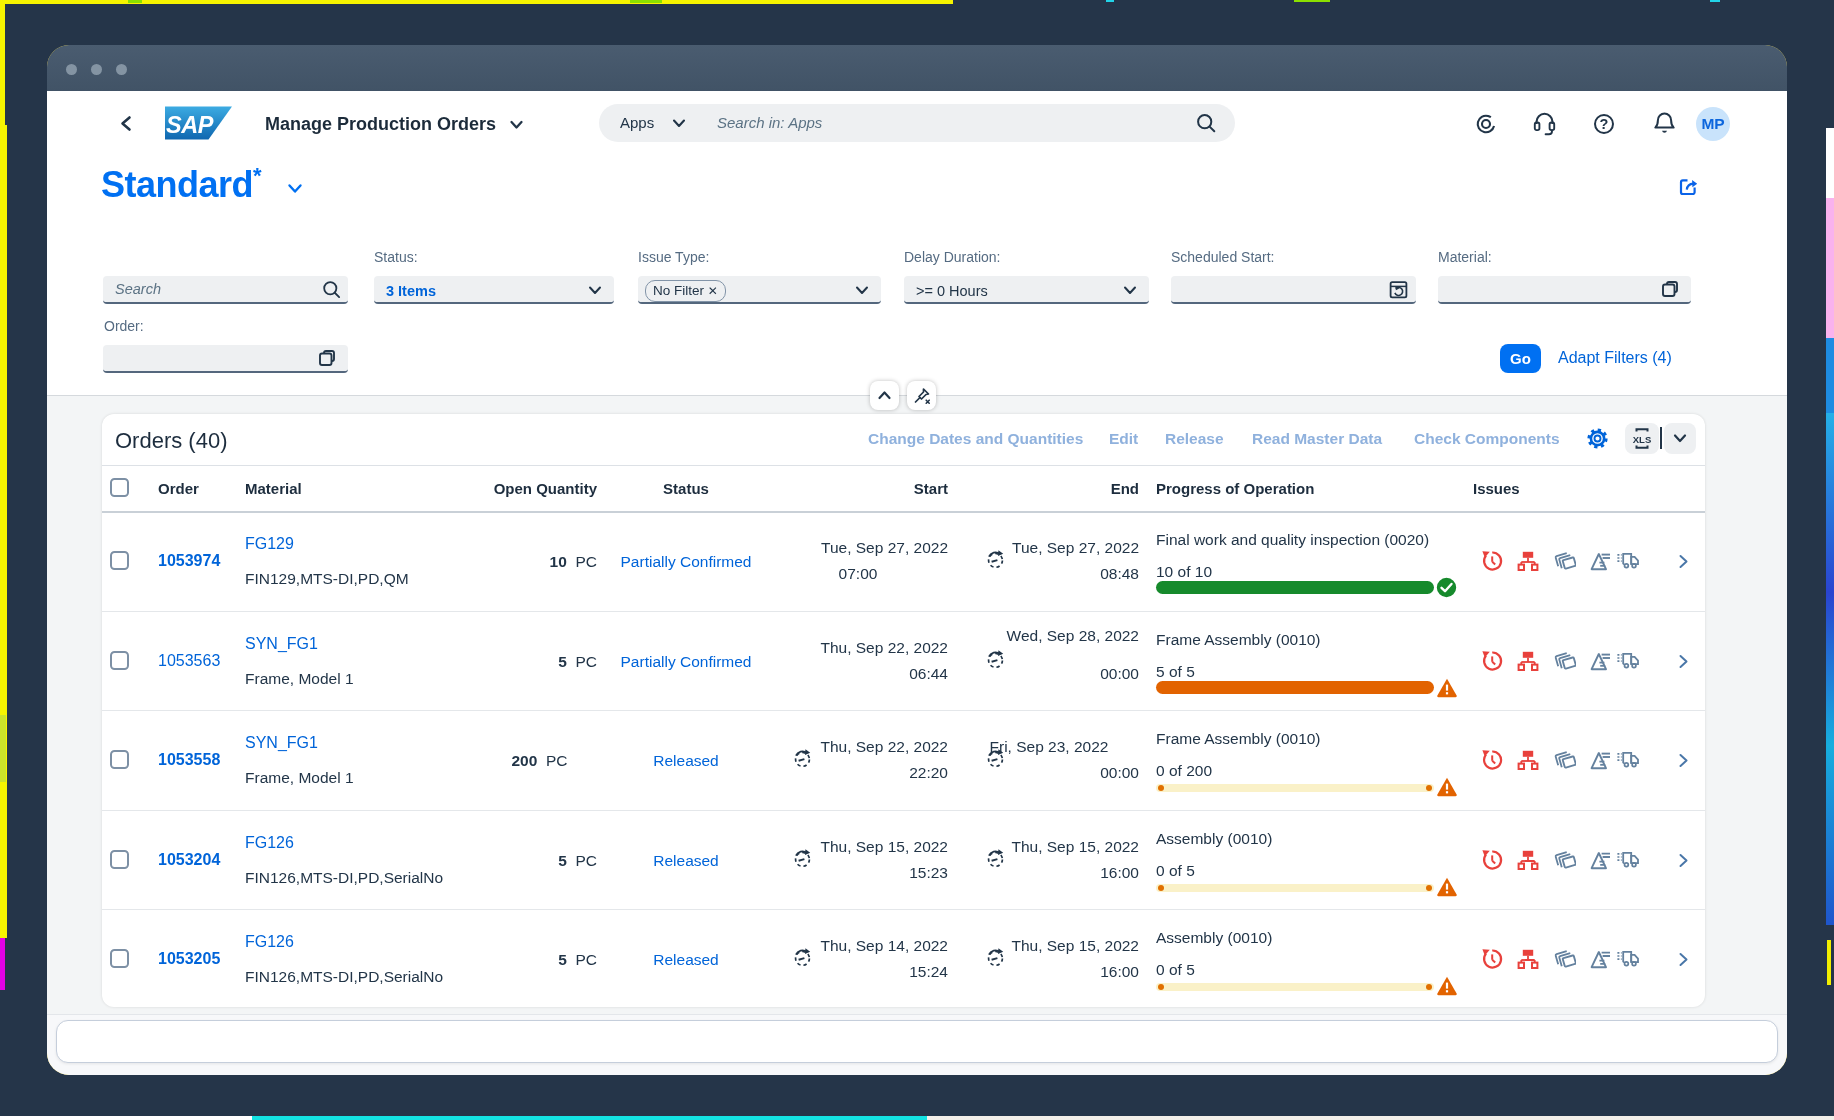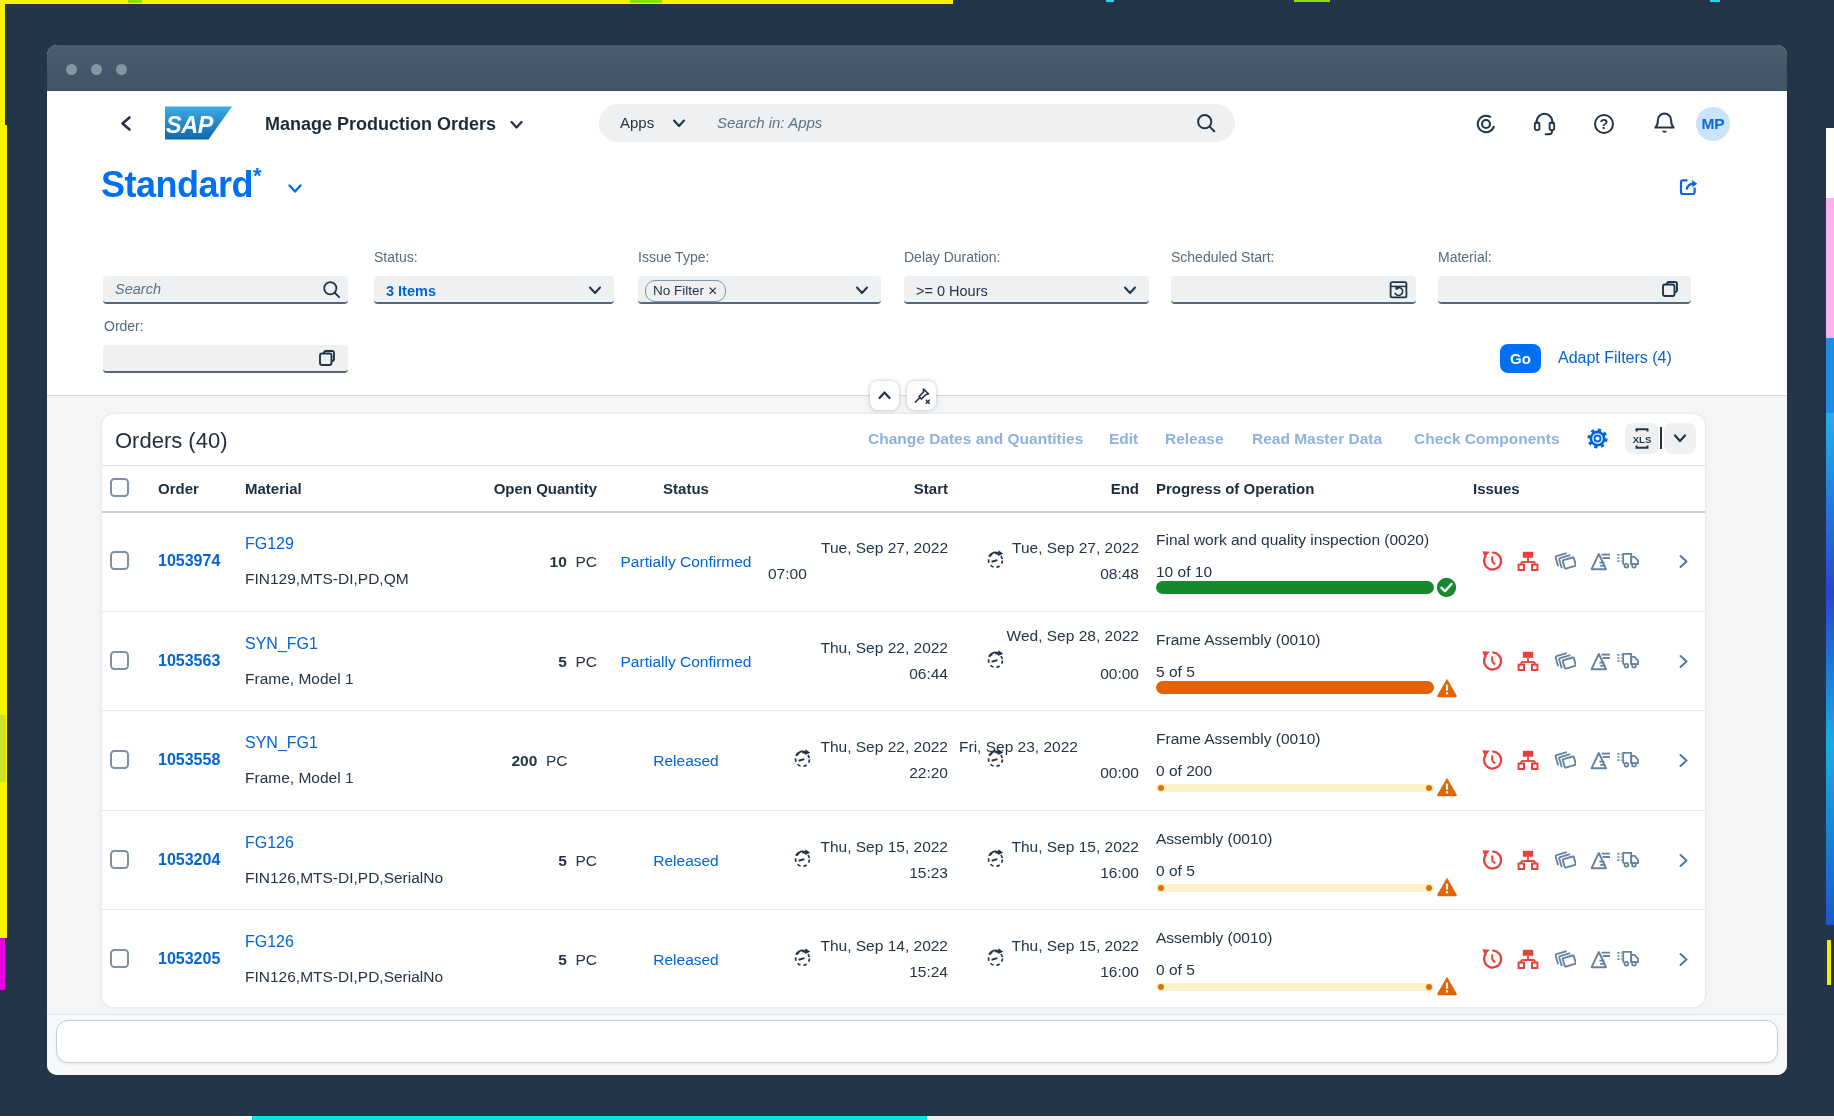--- a/index.html
+++ b/index.html
@@ -1,19 +1,19 @@
 <!DOCTYPE html>
 <html><head>
 <meta charset="utf-8">
 <style>
   html,body{margin:0;padding:0;}
   body{width:1834px;height:1120px;background:#253549;overflow:hidden;position:relative;
        font-family:"Liberation Sans",sans-serif;}
   .abs{position:absolute;}
-  .win{left:47px;top:45px;width:1740px;height:1030px;border-radius:10px;overflow:hidden;background:#fde047;}
+  .win{left:47px;top:45px;width:1740px;height:1030px;border-radius:22px;overflow:hidden;background:#fde047;}
   .tbar{left:0;top:0;width:1740px;height:46px;background:linear-gradient(#4a5c70,#415366);}
   .dot{width:11px;height:11px;border-radius:50%;background:#8494a3;top:19px;}
   .lbl{font-size:14px;color:#556b82;}
   .fld{background:#eef0f2;border-radius:4px;height:28px;border-bottom:2px solid #54677d;box-sizing:border-box;}
   .fldtx{font-size:14.5px;color:#223548;line-height:26px;}
   .b{font-weight:700;}
   .cb{width:19px;height:19px;border:2px solid #7d90a5;border-radius:4.5px;background:#fff;box-sizing:border-box;}
   .rt{font-size:15.5px;color:#223548;line-height:19px;white-space:nowrap;}
   .tbt{font-size:15.5px;font-weight:700;color:#8fb1dd;white-space:nowrap;}
   .ch{font-size:15px;font-weight:700;color:#1d2d3e;white-space:nowrap;}
@@ -262,21 +262,21 @@
     <div class="abs" style="left:0;top:396px;width:1603px;height:1px;background:#e4e7ea"></div>
     <div class="abs" style="left:0;top:495px;width:1603px;height:1px;background:#e4e7ea"></div>
 
 <div class="abs cb" style="left:8px;top:137px"></div>
 <div class="abs" style="left:56px;top:138px;font-size:16px;font-weight:700;color:#0064d9">1053974</div>
 <div class="abs rt" style="left:143px;top:120px;color:#0064d9;font-size:16px">FG129</div>
 <div class="abs rt" style="left:143px;top:155px">FIN129,MTS-DI,PD,QM</div>
 <div class="abs rt" style="left:380px;top:138px;width:115px;text-align:right"><span class="b">10</span>&nbsp; PC</div>
 <div class="abs rt" style="left:509px;top:138px;width:150px;text-align:center;color:#0064d9">Partially Confirmed</div>
 <div class="abs rt" style="left:666px;top:124px;width:180px;text-align:right">Tue, Sep 27, 2022</div>
-<div class="abs rt" style="left:666px;top:150px;width:180px;text-align:left">07:00</div>
+<div class="abs rt" style="left:666px;top:150px;width:180px;text-align:center">07:00</div>
 <svg class="abs" style="left:884px;top:136px" width="19" height="19">
         <use href="#pend"></use>
       </svg>
 <div class="abs rt" style="left:857px;top:124px;width:180px;text-align:right">Tue, Sep 27, 2022</div>
 <div class="abs rt" style="left:857px;top:150px;width:180px;text-align:right">08:48</div>
 <div class="abs rt" style="left:1054px;top:116px">Final work and quality inspection (0020)</div>
 <div class="abs rt" style="left:1054px;top:148px">10 of 10</div>
 <div class="abs" style="left:1054px;top:167px;width:278px;height:13px;border-radius:7px;background:#168a2c"></div>
 <svg class="abs" style="left:1333px;top:162px" width="23" height="23">
         <use href="#okc"></use>
@@ -294,21 +294,21 @@
         <use href="#trilist"></use>
       </svg>
 <svg class="abs" style="left:1515px;top:136px" width="22" height="22">
         <use href="#truck"></use>
       </svg>
 <svg class="abs" style="left:1576px;top:140px" width="11" height="15" viewBox="0 0 11 15">
         <polyline points="2.5,2 8.5,7.5 2.5,13" fill="none" stroke="#4a77a8" stroke-width="2" stroke-linecap="round" stroke-linejoin="round"></polyline>
       </svg>
 
 <div class="abs cb" style="left:8px;top:236.5px"></div>
-<div class="abs" style="left:56px;top:237.5px;font-size:16px;font-weight:700;color:#0064d9">1053563</div>
+<div class="abs" style="left:56px;top:237.5px;font-size:16px;font-weight:400;color:#0064d9">1053563</div>
 <div class="abs rt" style="left:143px;top:219.5px;color:#0064d9;font-size:16px">SYN_FG1</div>
 <div class="abs rt" style="left:143px;top:254.5px">Frame, Model 1</div>
 <div class="abs rt" style="left:380px;top:237.5px;width:115px;text-align:right"><span class="b">5</span>&nbsp; PC</div>
 <div class="abs rt" style="left:509px;top:237.5px;width:150px;text-align:center;color:#0064d9">Partially Confirmed</div>
 <div class="abs rt" style="left:666px;top:223.5px;width:180px;text-align:right">Thu, Sep 22, 2022</div>
 <div class="abs rt" style="left:666px;top:249.5px;width:180px;text-align:right">06:44</div>
 <svg class="abs" style="left:884px;top:235.5px" width="19" height="19">
         <use href="#pend"></use>
       </svg>
 <div class="abs rt" style="left:857px;top:212px;width:180px;text-align:right">Wed, Sep 28, 2022</div>
@@ -345,21 +345,21 @@
 <div class="abs rt" style="left:380px;top:337px;width:115px;text-align:center"><span class="b">200</span>&nbsp; PC</div>
 <div class="abs rt" style="left:509px;top:337px;width:150px;text-align:center;color:#0064d9">Released</div>
 <svg class="abs" style="left:691px;top:335px" width="19" height="19">
         <use href="#pend"></use>
       </svg>
 <div class="abs rt" style="left:666px;top:323px;width:180px;text-align:right">Thu, Sep 22, 2022</div>
 <div class="abs rt" style="left:666px;top:349px;width:180px;text-align:right">22:20</div>
 <svg class="abs" style="left:884px;top:335px" width="19" height="19">
         <use href="#pend"></use>
       </svg>
-<div class="abs rt" style="left:857px;top:323px;width:180px;text-align:left">Fri, Sep 23, 2022</div>
+<div class="abs rt" style="left:857px;top:323px;width:180px;text-align:center">Fri, Sep 23, 2022</div>
 <div class="abs rt" style="left:857px;top:349px;width:180px;text-align:right">00:00</div>
 <div class="abs rt" style="left:1054px;top:315px">Frame Assembly (0010)</div>
 <div class="abs rt" style="left:1054px;top:347px">0 of 200</div>
 <div class="abs" style="left:1054px;top:370px;width:278px;height:8px;border-radius:4px;background:#faf1c8"></div>
 <div class="abs" style="left:1056px;top:371px;width:6px;height:6px;border-radius:50%;background:#e17000"></div>
 <div class="abs" style="left:1324px;top:371px;width:6px;height:6px;border-radius:50%;background:#e17000"></div>
 <svg class="abs" style="left:1334px;top:362px" width="22" height="21">
         <use href="#warn"></use>
       </svg>
 <svg class="abs" style="left:1379px;top:335px" width="22" height="22">

